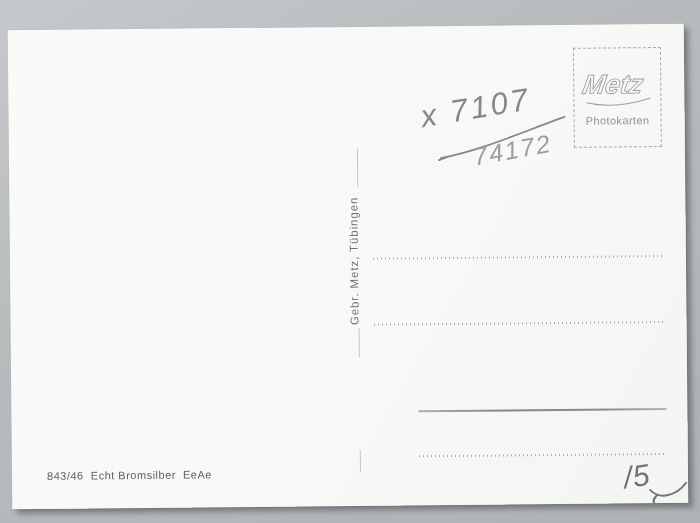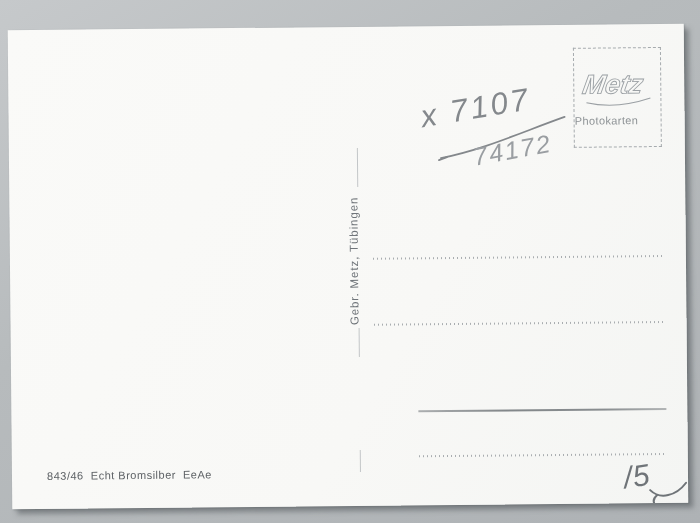--- a/index.html
+++ b/index.html
@@ -19,21 +19,21 @@
   }
   
   .stamp-box {
     position: absolute; left: 565px; top: 23px; width: 88px; height: 100px;
     border: 1px dashed #a6abae;
     box-sizing: border-box;
   }
   .stamp-logo { position: absolute; left: 2px; top: 12px; width: 82px; height: 52px; }
   .stamp-label {
     position: absolute; left: 0; top: 66px; width: 100%;
-    text-align: left; font-size: 11px; color: #8d9295; letter-spacing: 0.4px;
+    text-align: center; font-size: 11px; color: #8d9295; letter-spacing: 0.4px;
   }
   
   .publisher-vertical {
     position: absolute; left: 235px; top: 227px; width: 220px; height: 14px;
     transform: rotate(-90deg);
     text-align: center; font-size: 11.5px; color: #70757a; letter-spacing: 0.9px;
     white-space: nowrap;
   }
   
   .divider-seg { position: absolute; left: 348px; width: 1px; background: #c3c6c8; }

